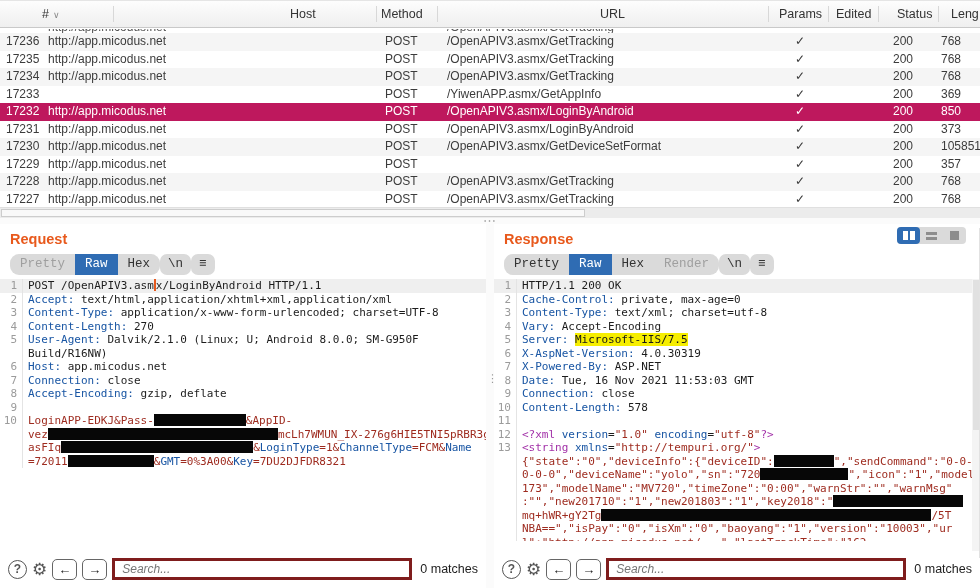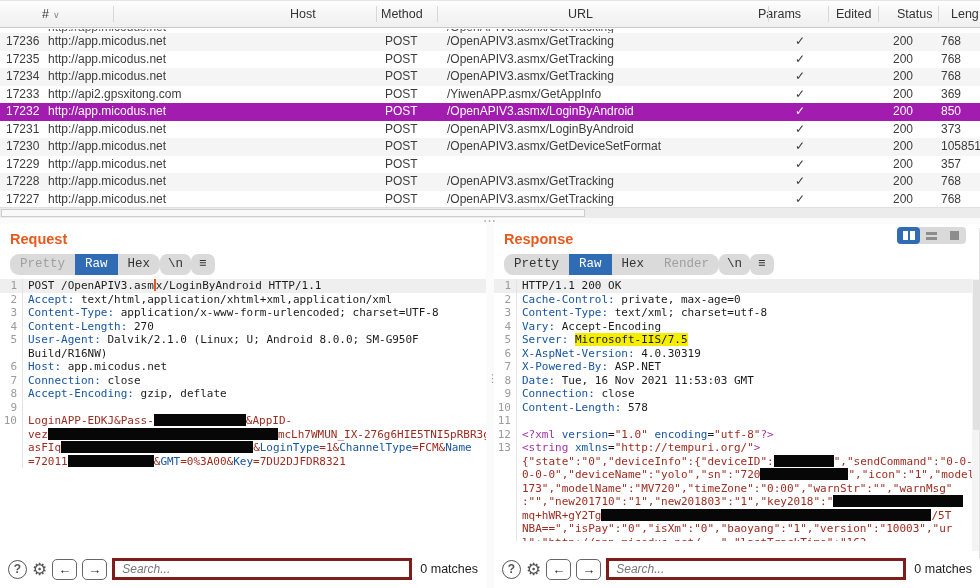--- a/index.html
+++ b/index.html
@@ -14,21 +14,21 @@
   .hdr-label { position:absolute; top:6px; white-space:nowrap; }
   .hdr-sort { color:#888; font-size:9px; margin-left:4px; }
   .hdr-div { position:absolute; top:5px; bottom:5px; width:1px; background:#d8d8d8; }
   #rows { position:absolute; top:29px; left:0; width:980px; }
   .partial { height:4px; overflow:hidden; position:relative; font-size:12px; color:#555; }
   .partial span { position:absolute; top:-9px; white-space:nowrap; }
   .row { position:relative; height:17.5px; font-size:12px; line-height:17.5px;
     white-space:nowrap; color:#3c3c3c; }
   .row span { position:absolute; top:0; }
   .row.alt { background:#f5f5f5;text-align:right; }
-  .row.sel { background:#a21caf; color:#fff;text-decoration:underline; }
+  .row.sel { background:#be185d; color:#fff;text-decoration:underline; }
   .c-num   { left:6px; }
   .c-host  { left:48px; }
   .c-method{ left:385px; }
   .c-url   { left:447px; }
   .c-check { left:795px; }
   .c-status{ left:893px; }
   .c-len   { left:941px; }
   #hscroll { position:absolute; top:207px; left:0; width:980px; height:11px;
     background:#ececec; border-top:1px solid #e0e0e0; }
   #hscroll .thumb { position:absolute; left:1px; top:1px; width:584px; height:8px;
@@ -104,22 +104,22 @@
 </style>
 </head>
 <body>
 
 <div id="stage">
 
   <div id="table-header">
       <span class="hdr-label" style="left: 42px;">#<span class="hdr-sort">∨</span></span>
       <span class="hdr-label" style="left: 290px;">Host</span>
       <span class="hdr-label" style="left: 381px;">Method</span>
-      <span class="hdr-label" style="left: 568px;">URL</span>
-      <span class="hdr-label" style="left: 758px;">Params</span>
+      <span class="hdr-label" style="left: 600px;">URL</span>
+      <span class="hdr-label" style="left: 779px;">Params</span>
       <span class="hdr-label" style="left: 836px;">Edited</span>
       <span class="hdr-label" style="left: 897px;">Status</span>
       <span class="hdr-label" style="left: 951px;">Leng</span>
       <div class="hdr-div" style="left: 113px;"></div>
       <div class="hdr-div" style="left: 376px;"></div>
       <div class="hdr-div" style="left: 437px;"></div>
       <div class="hdr-div" style="left: 768px;"></div>
       <div class="hdr-div" style="left: 828px;"></div>
       <div class="hdr-div" style="left: 878px;"></div>
       <div class="hdr-div" style="left: 938px;"></div>
@@ -152,21 +152,20 @@
         <span class="c-num">17234</span>
         <span class="c-host">http://app.micodus.net</span>
         <span class="c-method">POST</span>
         <span class="c-url">/OpenAPIV3.asmx/GetTracking</span>
         <span class="c-check">✓</span>
         <span class="c-status">200</span>
         <span class="c-len">768</span>
       </div>
       <div class="row">
         <span class="c-num">17233</span>
-        <span class="c-host">http://api2.gpsxitong.com</span>
         <span class="c-method">POST</span>
         <span class="c-url">/YiwenAPP.asmx/GetAppInfo</span>
         <span class="c-check">✓</span>
         <span class="c-status">200</span>
         <span class="c-len">369</span>
       </div>
       <div class="row sel">
         <span class="c-num">17232</span>
         <span class="c-host">http://app.micodus.net</span>
         <span class="c-method">POST</span>

